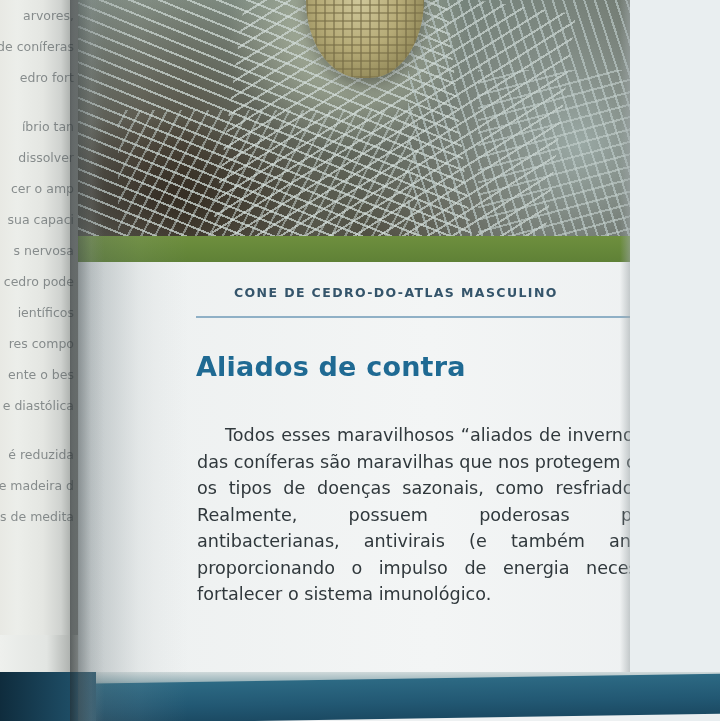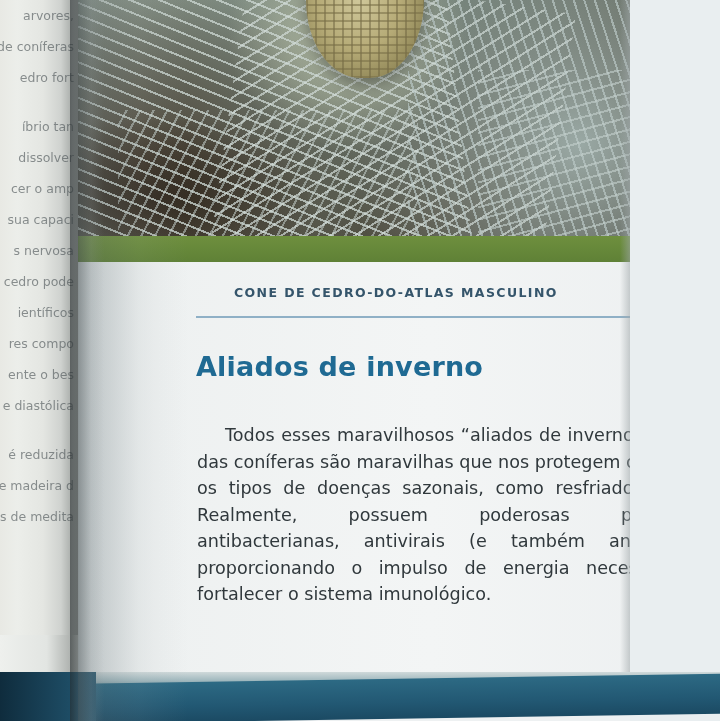--- a/index.html
+++ b/index.html
@@ -277,21 +277,21 @@
       <div class="cone"></div>
     </div>
 
     <div class="green-band"></div>
     <div class="green-band-right"></div>
 
     <div class="paper"></div>
 
     <div class="caption">CONE DE CEDRO-DO-ATLAS MASCULINO</div>
     <div class="rule"></div>
-    <div class="heading">Aliados de inverno</div>
+    <div class="heading">Aliados de contra</div>
 
     <div class="body-copy">
       <p class="indent">Todos esses maravilhosos “aliados de inverno” da família das coníferas são maravilhas que nos protegem contra todos os tipos de doenças sazonais, como resfriados e gripes. Realmente, possuem poderosas propriedades antibacterianas, antivirais (e também antissépticas), proporcionando o impulso de energia necessário para fortalecer o sistema imunológico.</p>
     </div>
 
     <div class="right-edge"></div>
   </div>
 
   <div class="page-shade"></div>
   <div class="gutter"></div>

